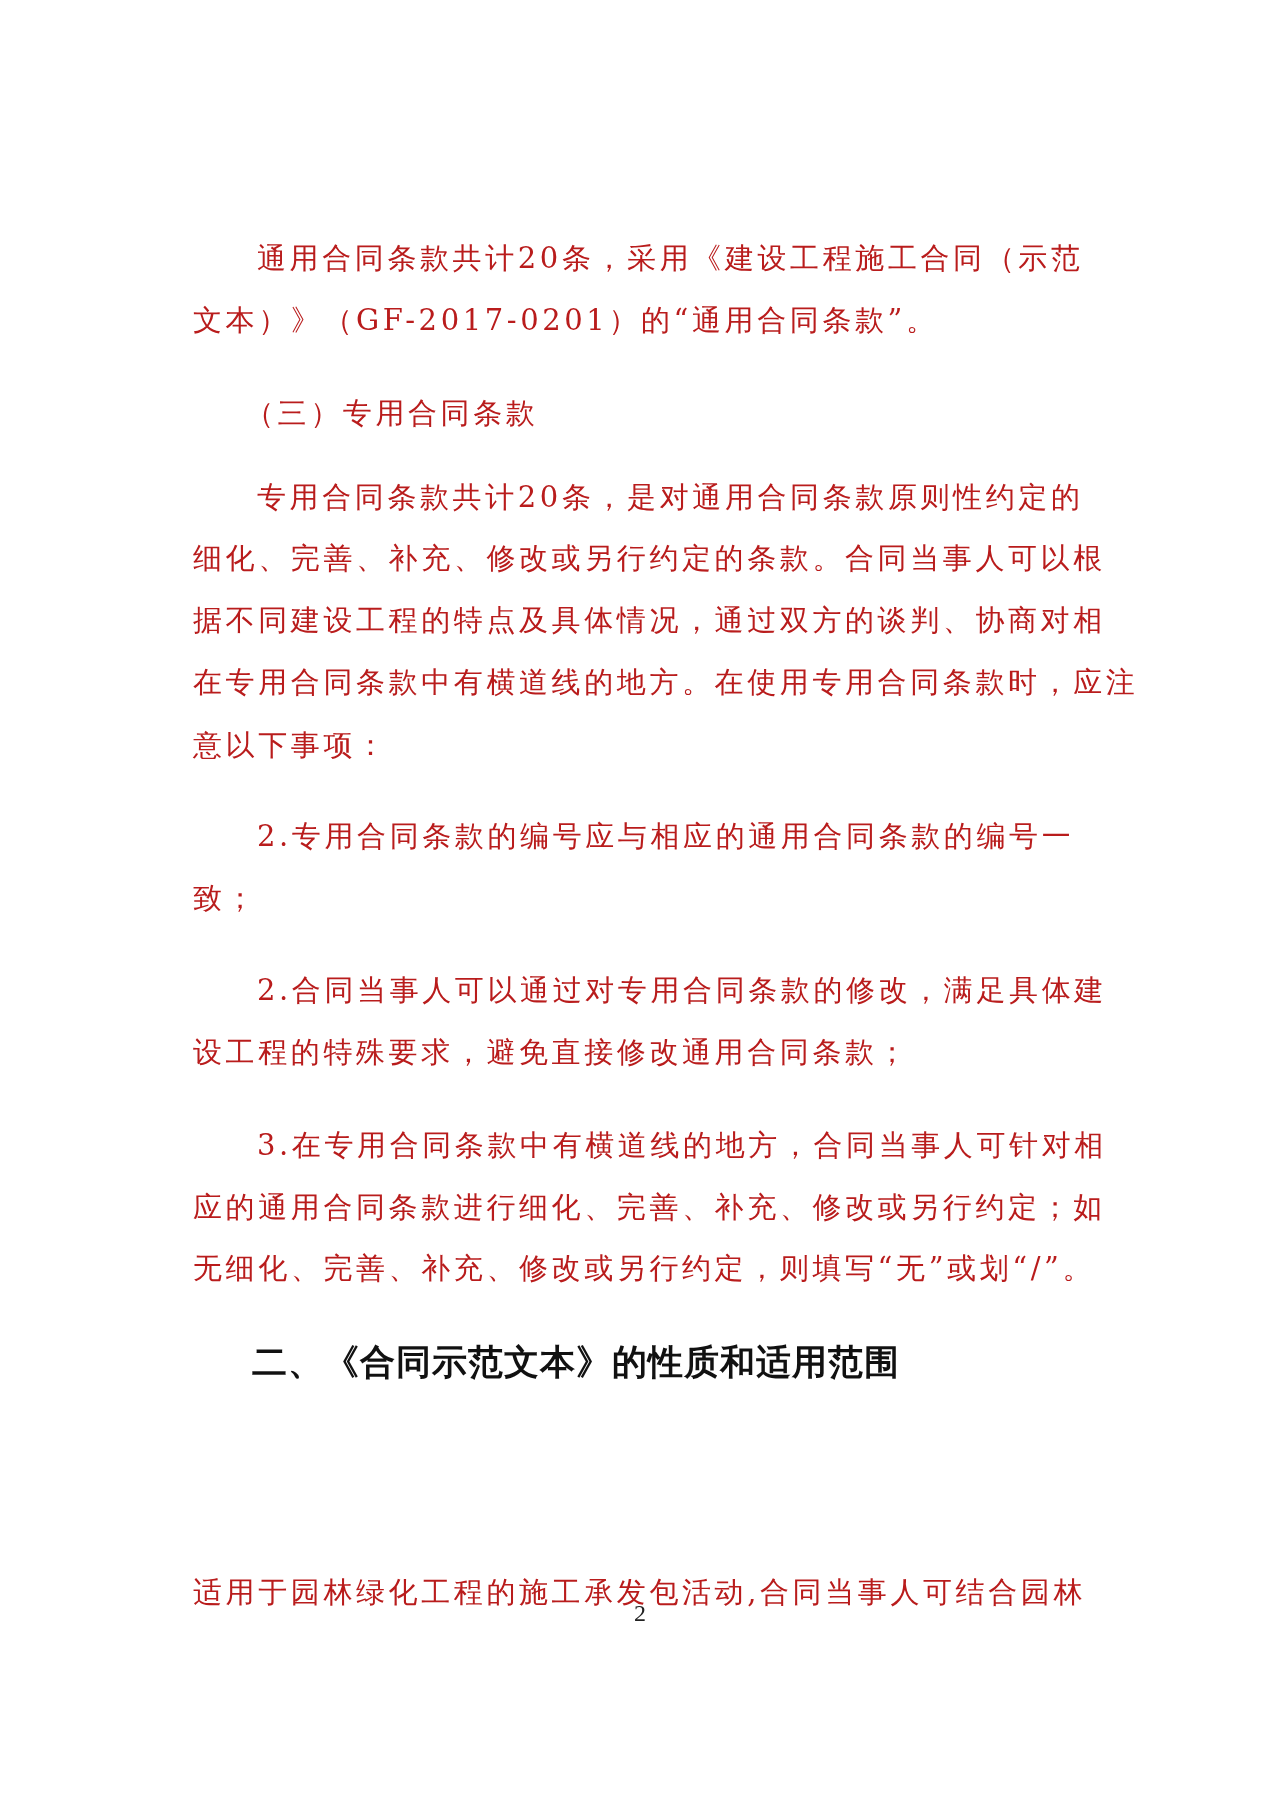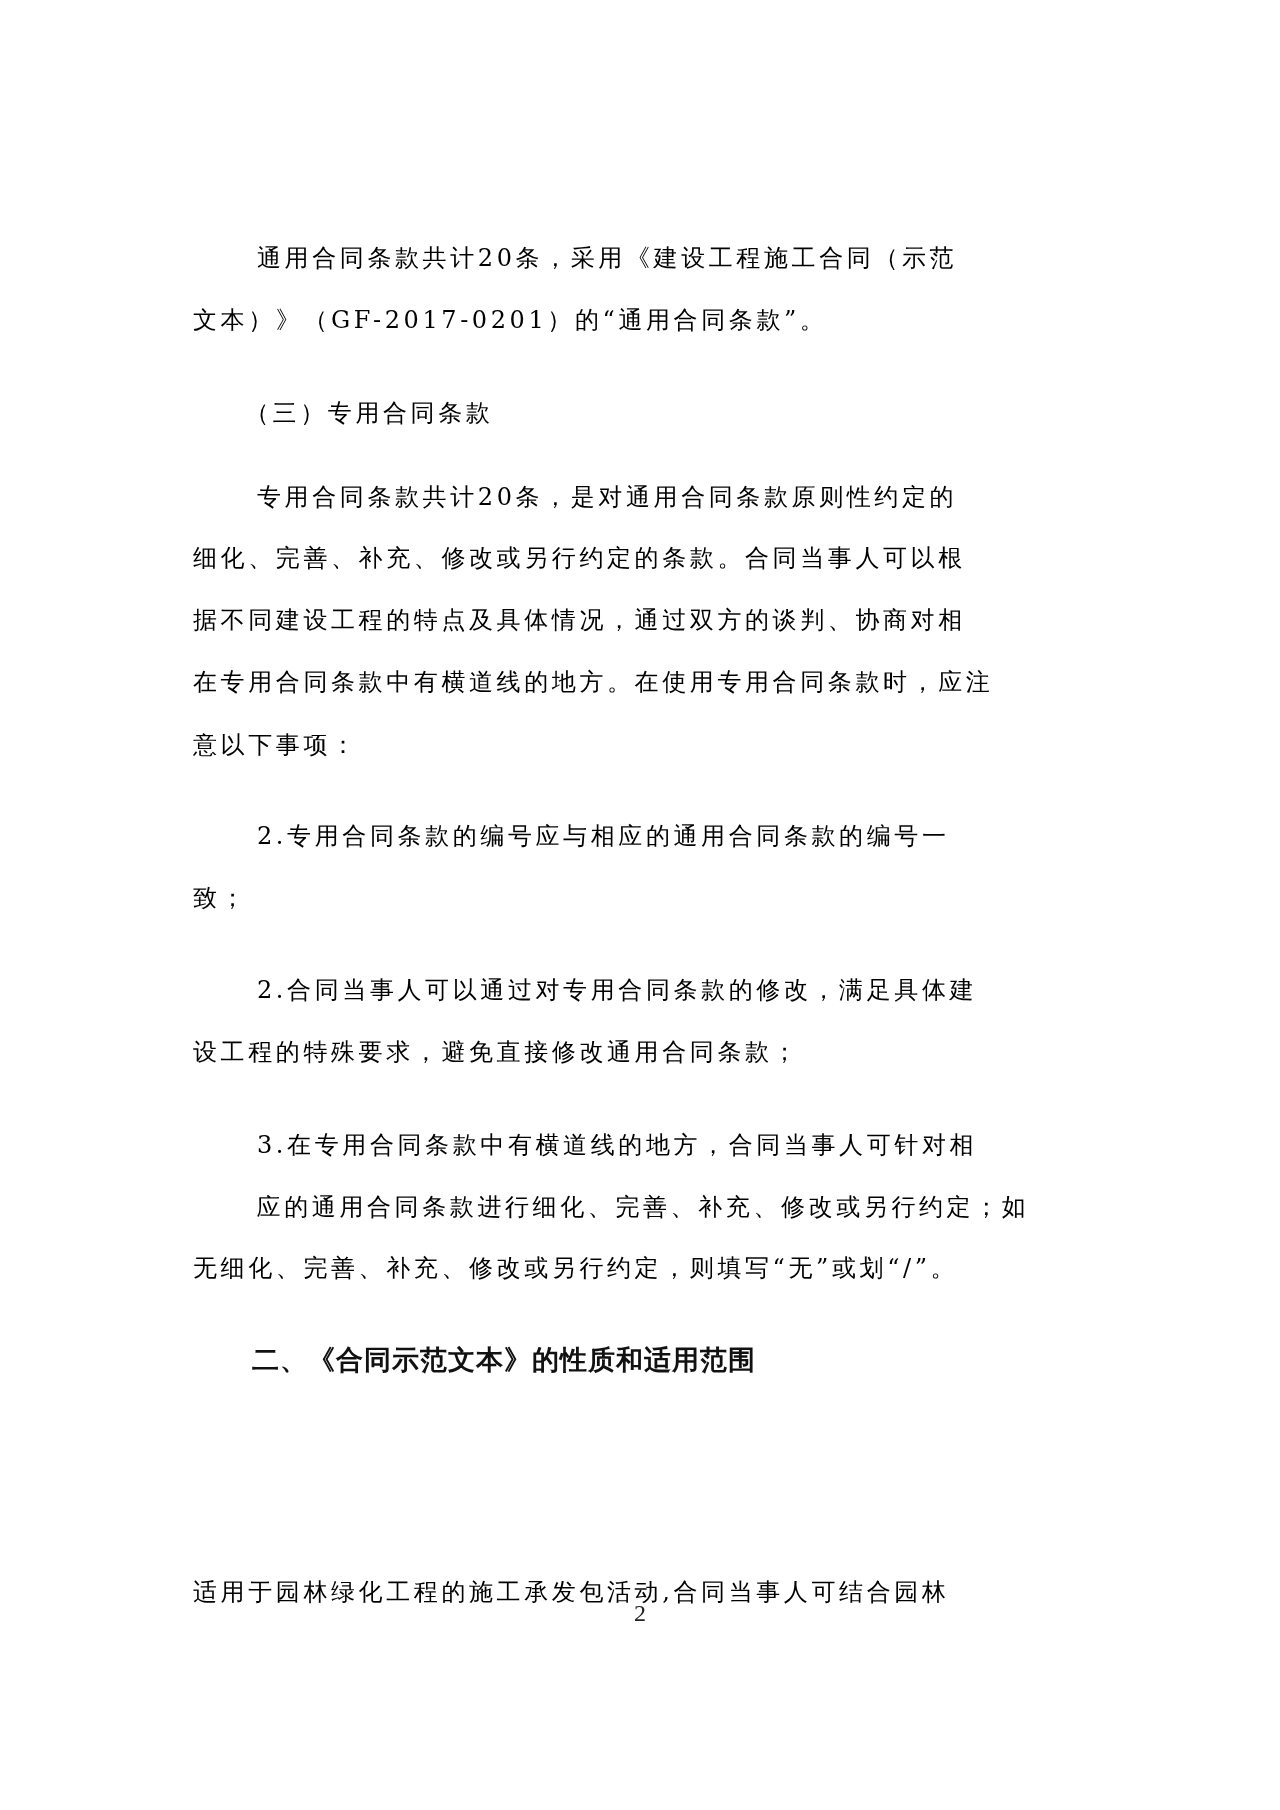--- a/index.html
+++ b/index.html
@@ -21,31 +21,31 @@
       height: 1810px;
       background: #ffffff;
     }
     .line {
       position: absolute;
       left: 193px;
       width: 900px;
       height: 40px;
       line-height: 40px;
       font-family: "DejaVu Serif", "Liberation Serif", serif;
-      font-size: 24px;
+      font-size: 29px;
       letter-spacing: 3.6px;
       white-space: nowrap;
-      color: #000000;
+      color: #b91c1c;
     }
     .line.indent { left: 257px; }
     .line.sub { left: 245px; }
     .line.bold {
-      font-family: Liberation Mono, monospace;
+      font-family: Liberation Sans, sans-serif;
       font-weight: bold;
-      font-size: 27px;
+      font-size: 35px;
       letter-spacing: 1px;
       color: #111111;
     }
     .page-number {
       position: absolute;
       left: 0;
       width: 1280px;
       top: 1600px;
       text-align: center;
       font-family: "Liberation Serif", "DejaVu Serif", serif;

